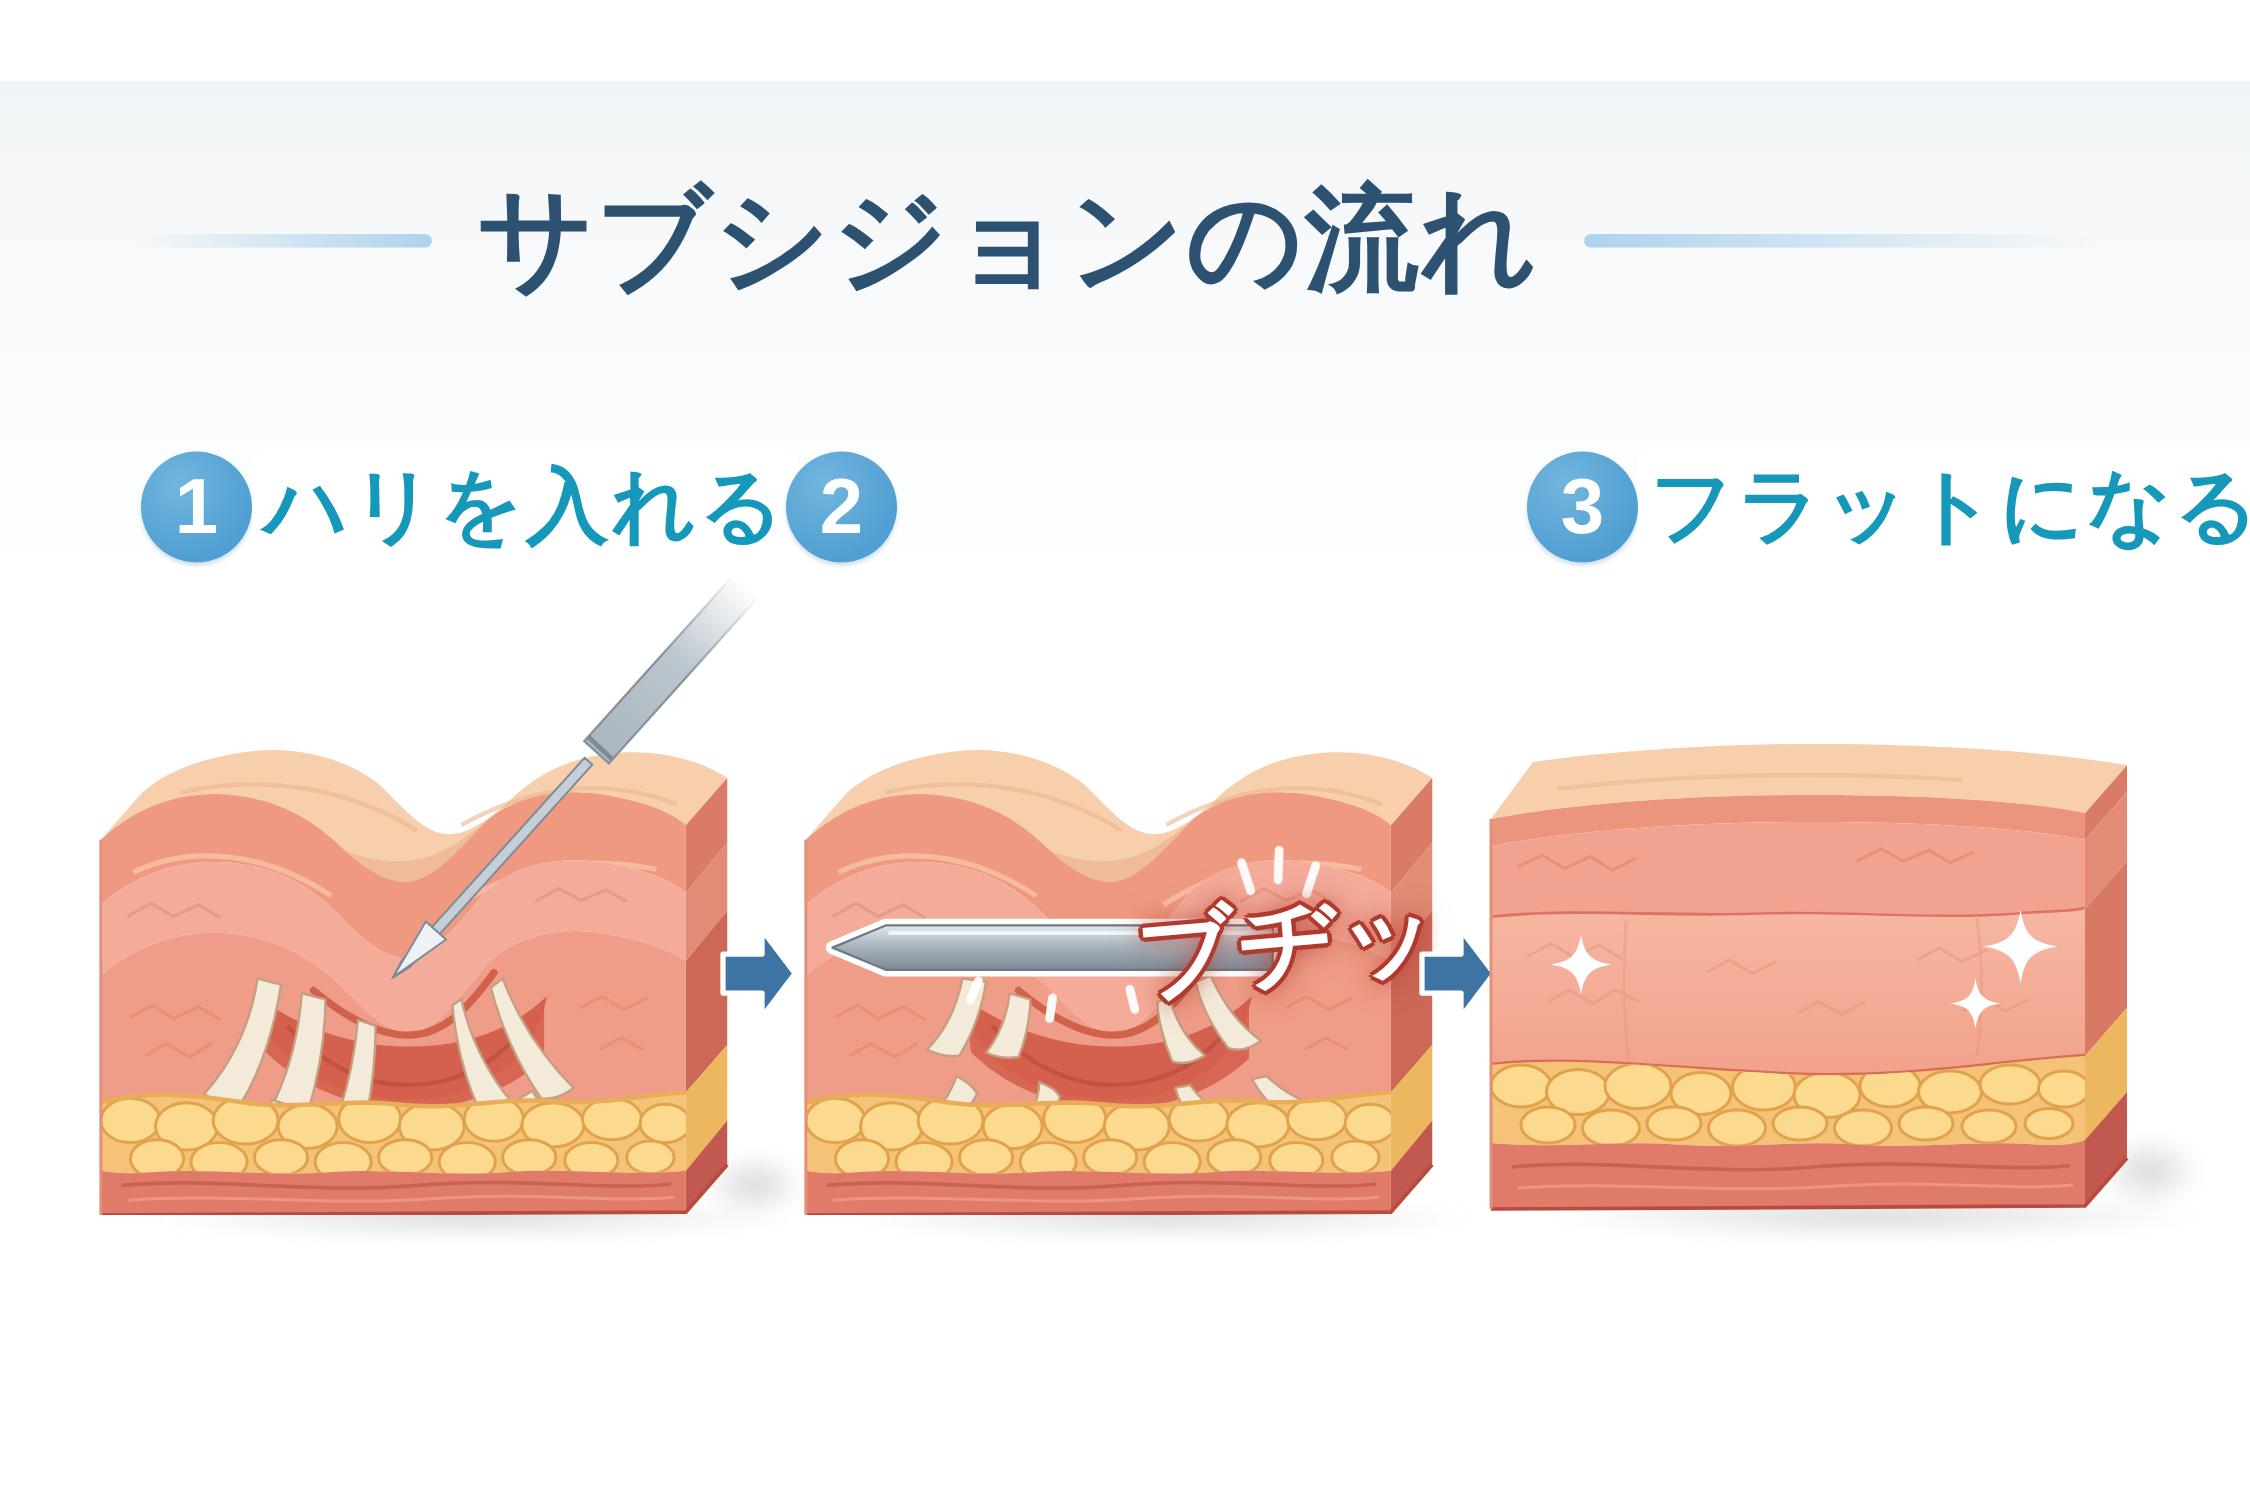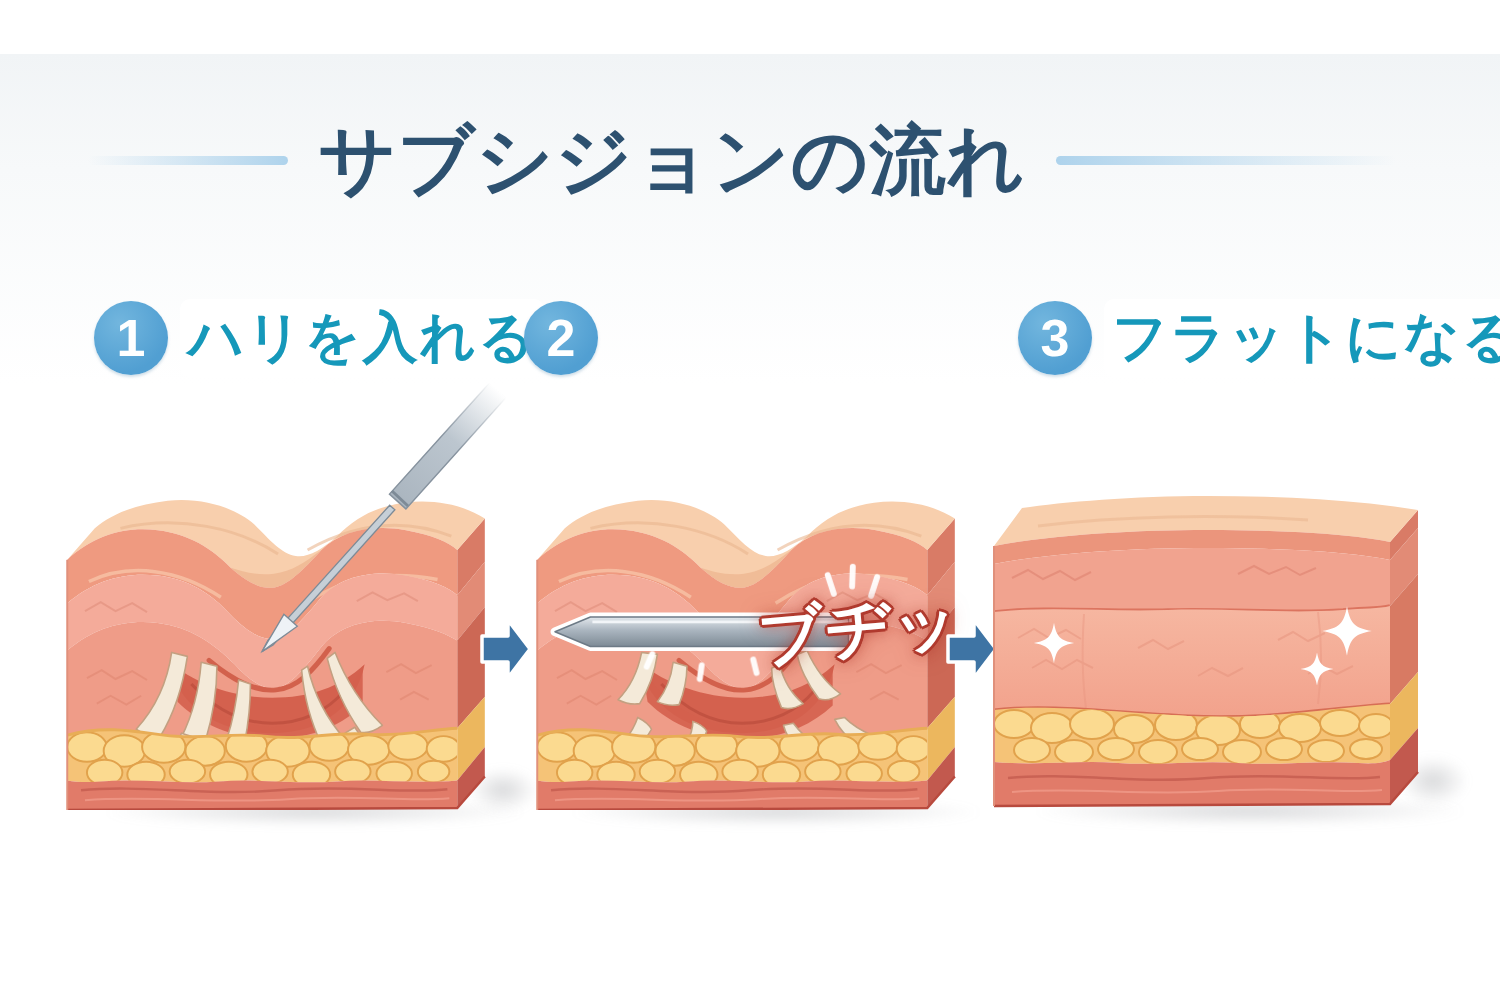--- a/index.html
+++ b/index.html
@@ -15,21 +15,21 @@
   .title-dash.right{width:340px;background:linear-gradient(270deg,rgba(174,211,236,0),var(--c-dash,#aed3ec));}
   .page-title{font-size:76px;line-height:104px;font-weight:800;color:var(--c-title,#2d5170);
     letter-spacing:1px;white-space:nowrap;}
   
   .step{position:absolute;display:flex;align-items:center;height:76px;}
   .step-badge{width:74px;height:74px;border-radius:50%;flex:0 0 74px;
     background:radial-gradient(circle at 35% 30%, #72b6de, var(--c-step_circle,#519fd2) 70%);
     color:#ffffff;font-size:52px;font-weight:800;display:flex;align-items:center;justify-content:center;
     box-shadow:0 2px 3px rgba(120,160,190,.35);}
   .step-label{font-size:55px;font-weight:800;color:var(--c-step_label,#1598ba);letter-spacing:2px;
-    white-space:nowrap;margin-left:12px;background:#ffffff;border-radius:10px;padding:2px 8px;}
+    white-space:nowrap;background:#ffffff;border-radius:10px;padding:2px 8px;}
   .step1{left:94px;top:300px;}
   .step2{left:524px;top:300px;}
   .step3{left:1018px;top:300px;}
   
   .abs{position:absolute;}
   .block-shadow{position:absolute;border-radius:50%;
     background:radial-gradient(ellipse at center, rgba(130,132,138,.30), rgba(130,132,138,0) 70%);
     filter:blur(5px);}
   .sfx{position:absolute;left:758px;top:586px;font-size:64px;font-weight:800;letter-spacing:2px;
     color:#ffffff;transform:rotate(-5deg);white-space:nowrap;

